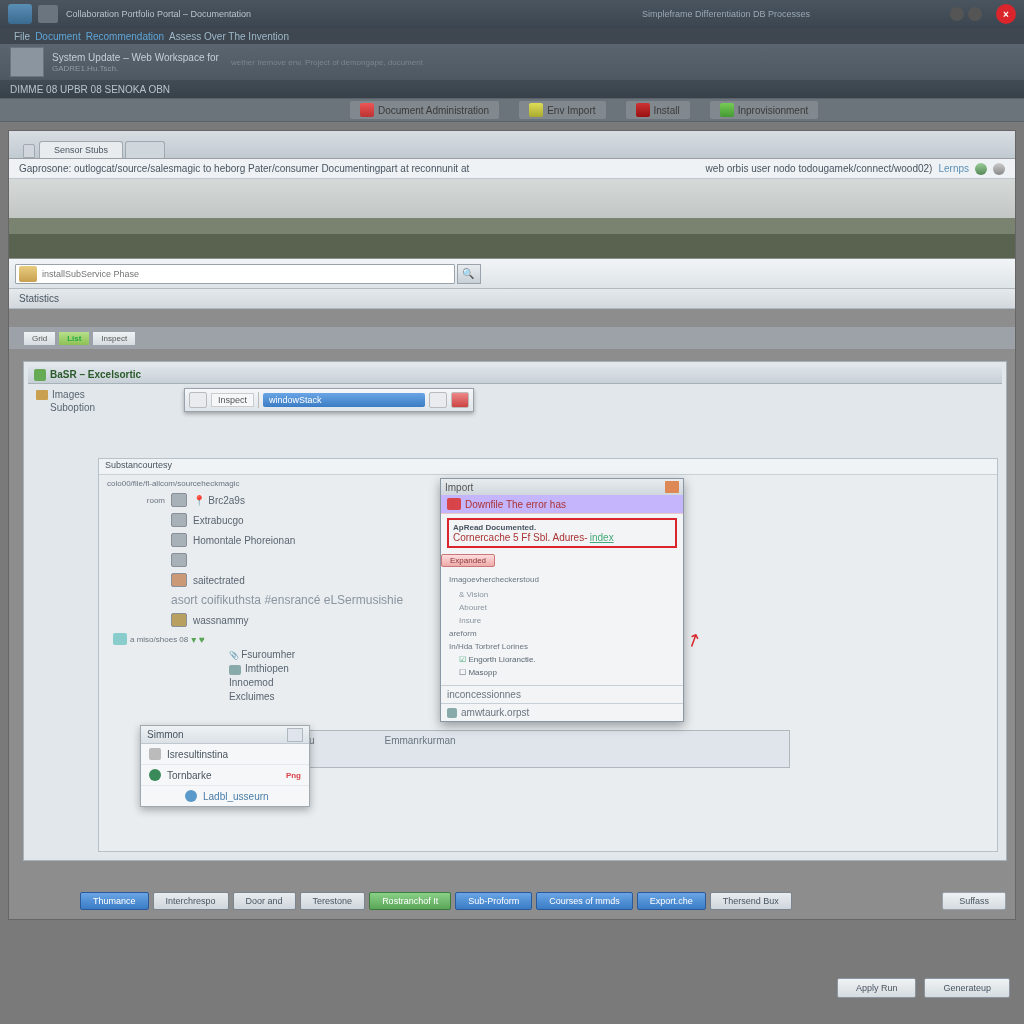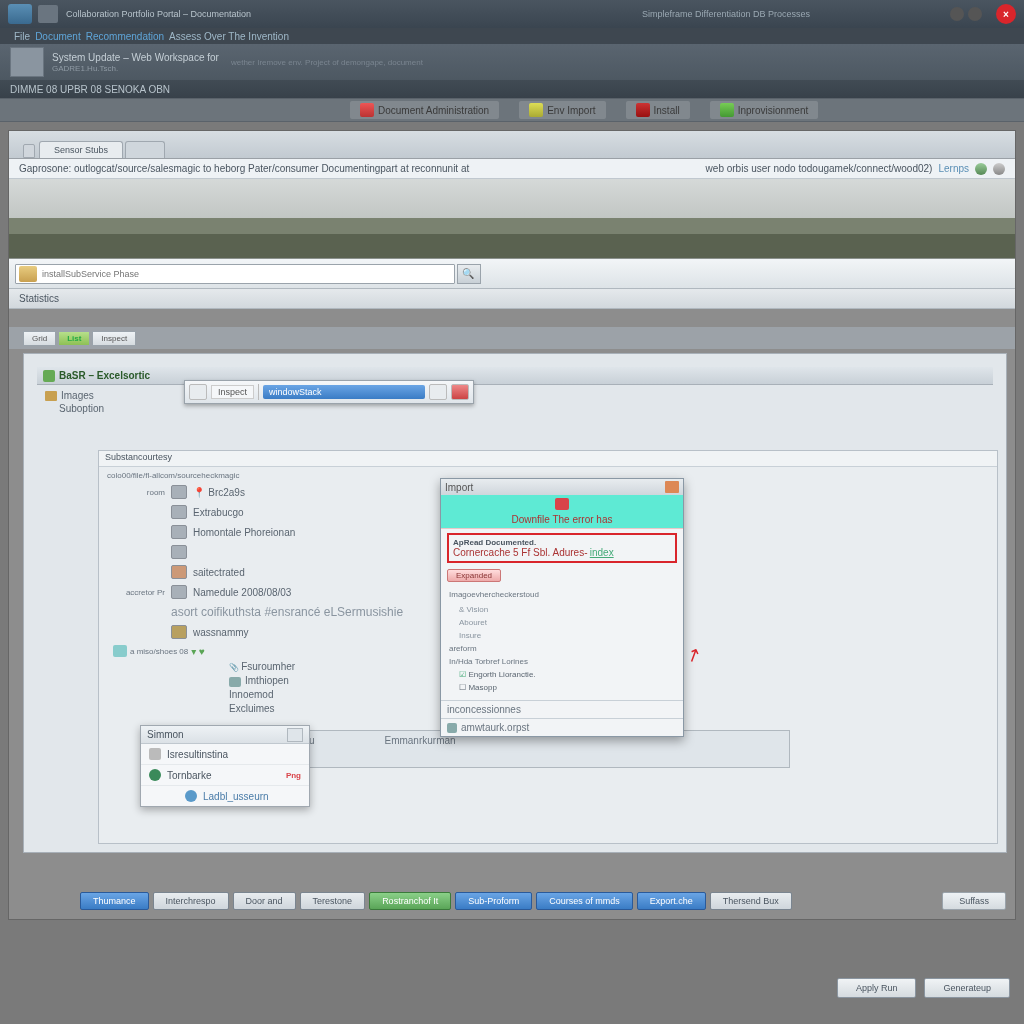--- a/index.html
+++ b/index.html
@@ -68,21 +68,21 @@
 
 
 .status-row { height: 20px; background: linear-gradient(#e5e9ec,#d2d8dd); border-bottom: 1px solid #b0b8bf; padding: 0 10px; display: flex; align-items: center; font-size: 9px; color: #4a5560; }
 
 
 .viewtog { height: 22px; background: #9ca2a8; display: flex; align-items: center; padding-left: 14px; gap: 2px; margin-top: 18px; }
 .viewtog .vt-btn { padding: 2px 8px; background: linear-gradient(#eef2f5,#d6dce0); border: 1px solid #9aa3ab; font-size: 8px; color: #555; }
 .viewtog .vt-btn.on { background: linear-gradient(#b6e08a,#8ec055); color: #2a4; font-weight: bold; }
 
 
-.explorer { margin: 4px 8px 0 14px; background: #e2e7eb; border: 1px solid #a8b0b8; min-height: 500px; padding: 13px; position: relative; }
+.explorer { margin: 12px 8px 0 14px; background: #e2e7eb; border: 1px solid #a8b0b8; min-height: 500px; padding: 4px; position: relative; }
 
 .exp-header { height: 18px; background: linear-gradient(#dfe5ea,#c8d0d7); border-bottom: 1px solid #a8b0b8; display: flex; align-items: center; padding: 0 6px; gap: 4px; font-size: 9px; color: #2a5a2a; font-weight: bold; }
 .exp-header .eicon { width: 12px; height: 12px; background: #6a5; border-radius: 2px; }
 
 .tree { padding: 4px 8px; }
 .tree-node { display: flex; align-items: center; gap: 4px; padding: 1px 0; font-size: 9px; color: #5a6570; }
 .tree-node .nicon { width: 12px; height: 10px; background: #c8a050; border-radius: 1px; }
 .tree-node.l1 { padding-left: 14px; }
 
 
@@ -102,27 +102,27 @@
 .sub-row .chip { width: 14px; height: 12px; border-radius: 2px; }
 .sub-row .heart { color: #5aa555; }
 
 .detail-row { padding-left: 130px; font-size: 8px; color: #5a6570; line-height: 13px; }
 .detail-icon { display: inline-block; width: 12px; height: 10px; background: #8aa; border-radius: 2px; vertical-align: middle; margin-right: 4px; }
 
 
 .error-dialog { position: absolute; left: 440px; top: 478px; width: 244px; background: #f2f4f6; border: 1px solid #8a98a5; box-shadow: 0 4px 10px rgba(0,0,0,0.35); z-index: 50; }
 .ed-titlebar { height: 16px; background: linear-gradient(#e8ecef,#cfd6dc); display: flex; align-items: center; padding: 0 4px; font-size: 8px; color: #555; }
 .ed-titlebar .ed-close { margin-left: auto; width: 14px; height: 12px; background: #d85; border-radius: 1px; }
-.ed-iconrow { display: flex; align-items: center; gap: 4px; padding: 3px 6px; background: #5eead4; border-bottom: 1px solid #e9c8c8; font-size: 8px; color: #a33; flex-direction: column; }
+.ed-iconrow { display: flex; align-items: center; gap: 4px; padding: 3px 6px; background: #c4b5fd; border-bottom: 1px solid #e9c8c8; font-size: 8px; color: #a33; }
 .ed-iconrow .warn { width: 14px; height: 12px; background: #d9444a; border-radius: 2px; }
 .ed-redbox { margin: 4px 6px; border: 2px solid #d9252b; padding: 3px 4px; }
 .ed-redbox .l1 { font-size: 8px; color: #4a5560; font-weight: bold; }
 .ed-redbox .l2 { font-size: 8px; color: #a33; }
 .ed-redbox .l2 .blue { color: #4a7; text-decoration: underline; }
-.ed-btn-row { padding: 2px 6px 4px; }
+.ed-btn-row { padding: 2px 0 4px; }
 .ed-btn { display: inline-block; padding: 1px 8px; background: linear-gradient(#fdd,#eaa); border: 1px solid #c77; font-size: 8px; color: #833; border-radius: 2px; }
 .ed-list { padding: 4px 8px 6px; }
 .ed-list .hdr { font-size: 8px; color: #6a7580; margin-bottom: 4px; }
 .ed-list .item { font-size: 8px; color: #8a95a0; padding: 2px 4px 2px 10px; }
 .ed-list .group { font-size: 8px; color: #6a7580; padding: 2px 0; }
 .ed-list .check-item { font-size: 8px; color: #5a6570; padding: 2px 0 2px 10px; }
 .ed-list .check-item::before { content: "☐ "; }
 .ed-list .check-item.ck::before { content: "☑ "; color: #4a7; }
 .ed-foot { border-top: 1px solid #c8d0d7; padding: 3px 6px; font-size: 8px; color: #6a7580; display: flex; align-items: center; gap: 4px; }
 .ed-foot .fi { width: 10px; height: 10px; background: #8aa; border-radius: 2px; }
@@ -298,25 +298,20 @@
       <div class="sub-row">
           <span class="rlabel"></span>
           <div class="ricon"></div>
           <span class="rval"></span>
         </div>
       <div class="sub-row">
           <span class="rlabel"></span>
           <div class="ricon" style="background:#c97"></div>
           <span class="rval">saitectrated</span>
         </div>
-      <div class="sub-row">
-          <span class="rlabel">accretor Pr</span>
-          <div class="ricon"></div>
-          <span class="rval">Namedule 2008/08/03</span>
-        </div>
       <div class="sub-row" style="padding-left:72px">
           <span class="rval" style="font-size:12px;color:#8a95a0">asort coifikuthsta #ensrancé eLSermusishie</span>
         </div>
       <div class="sub-row">
           <span class="rlabel"></span>
           <div class="ricon" style="background:#b8a060"></div>
           <span class="rval">wassnammy</span>
         </div>
 
       <div class="sub-row" style="padding-left:14px;gap:3px">

